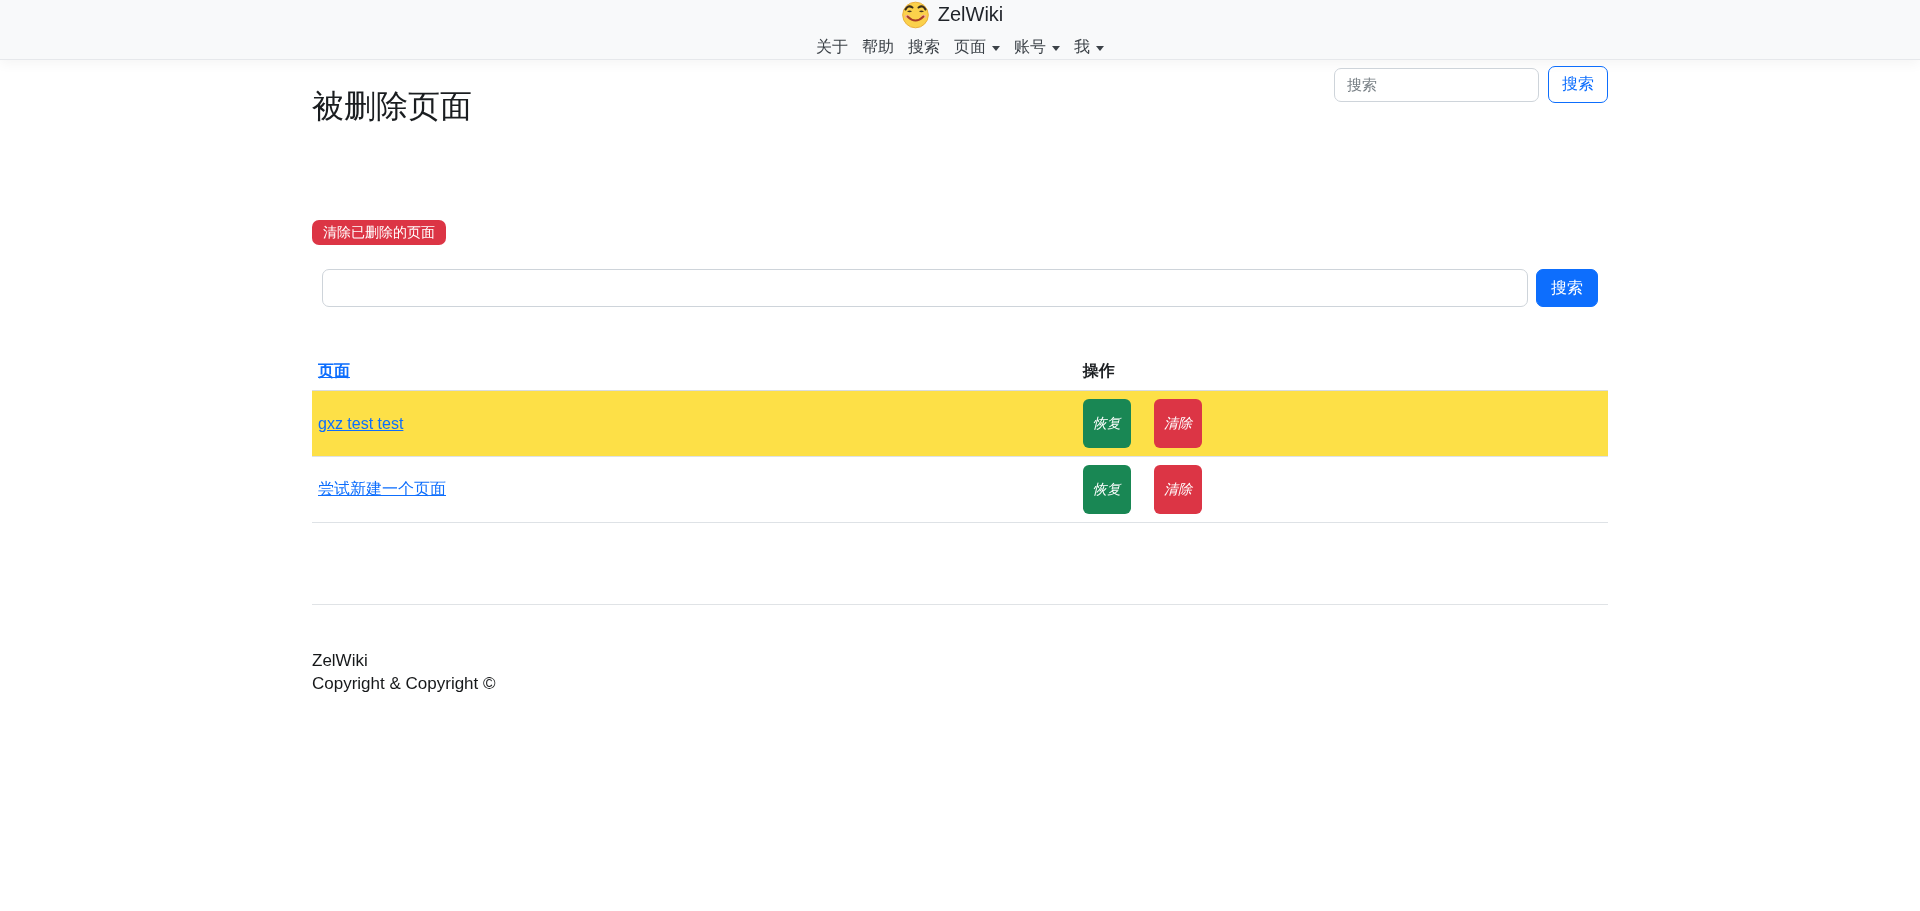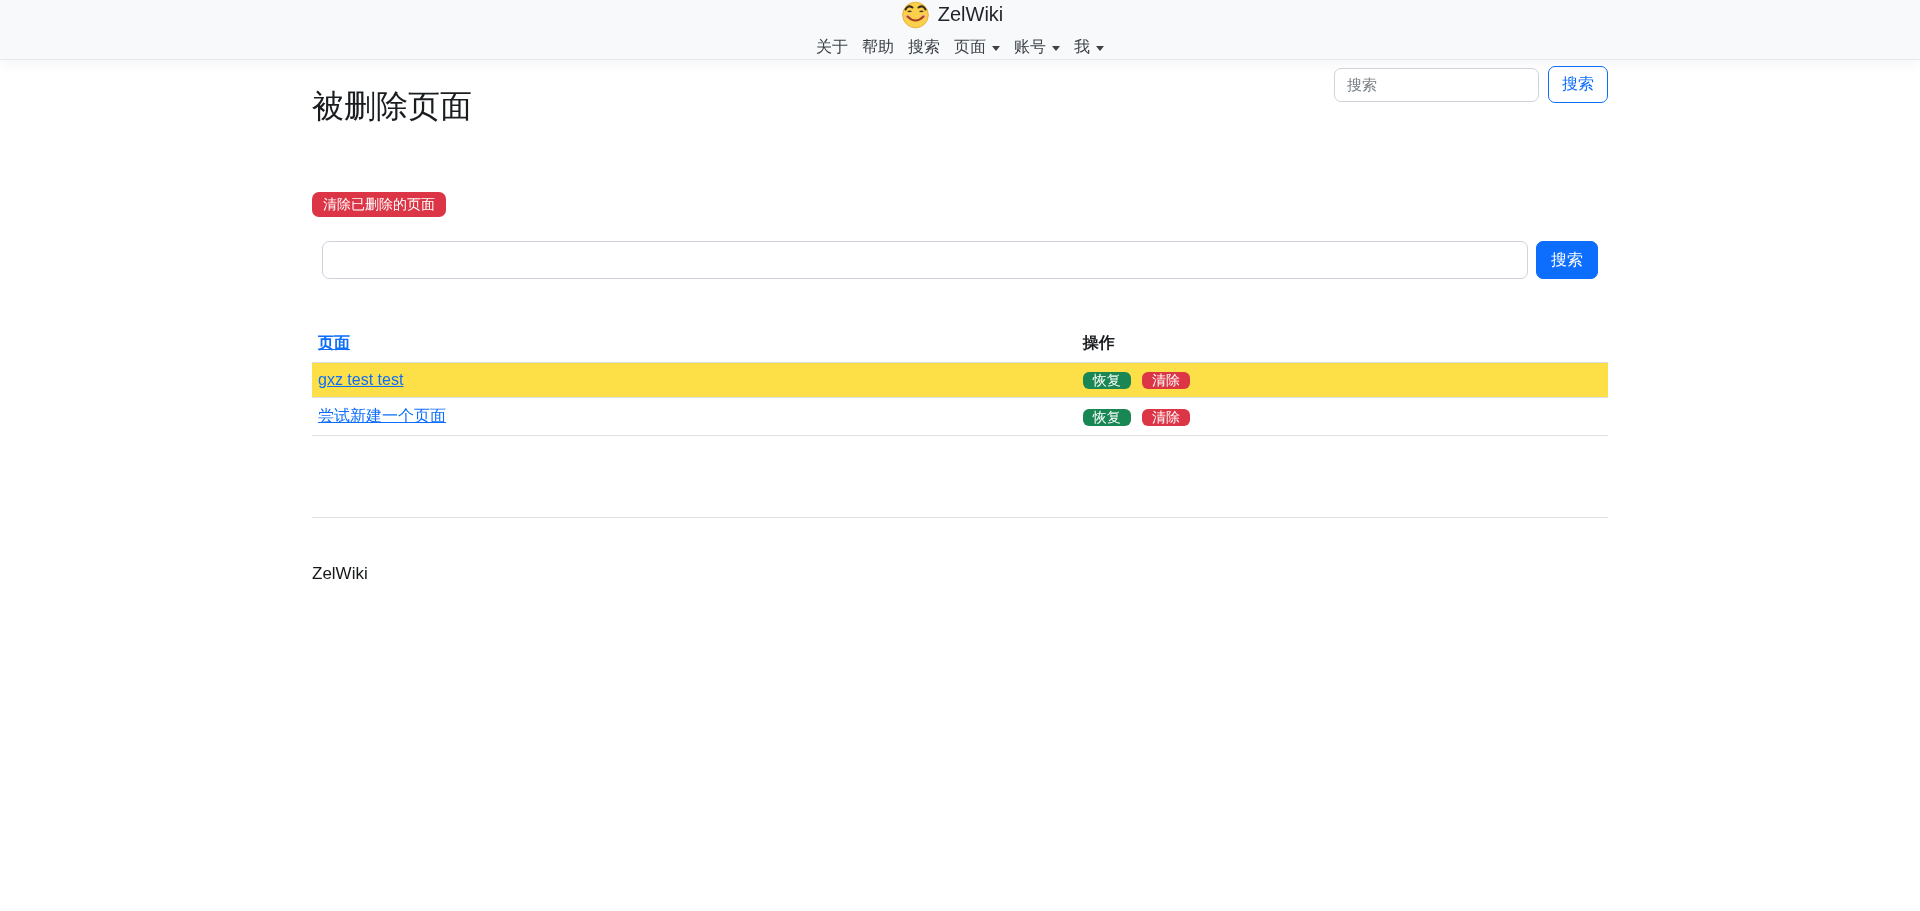--- a/index.html
+++ b/index.html
@@ -58,21 +58,21 @@
     border: 1px solid #0d6efd; border-radius: 7px;
   }
 
   
   main { padding-top: 25px; }
   h1.page-title { font-size: 32px; font-weight: 500; margin: 0; color: #1a1d20; }
 
   .purge-all-wrap { margin-top: 63px; }
   .btn-danger-sm {
     background: #dc3545; color: #ffffff; border: none; border-radius: 7px;
-    font-size: 14px; padding: 5px 11px; line-height: 1.1;
+    font-size: 14px; padding: 5px 11px; line-height: 1.1; margin-top: 28px;
   }
 
   .filter-form { margin-top: 24px; padding: 0 10px; display: flex; gap: 8px; }
   .filter-form input {
     flex: 1; height: 38px; padding: 0 13px;
     border: 1px solid #ced4da; border-radius: 7px; background: #fff;
     font-size: 16px; outline: none; font-family: "Liberation Sans", sans-serif;
   }
   .btn-primary {
     background: #0d6efd; color: #ffffff; border: 1px solid #0d6efd;
@@ -83,21 +83,21 @@
   table.pages-table th, table.pages-table td { text-align: left; padding: 8px 6px; vertical-align: middle; }
   table.pages-table thead th { border-bottom: 1px solid #d9dcdf; font-weight: bold; color: #1a1d20; }
   table.pages-table tbody tr { border-bottom: 1px solid #dee2e6; }
   table.pages-table tbody tr.striped { background: #fde047; }
   table.pages-table .col-page { width: 59%; }
   a.wiki-link { color: #0d6efd; text-decoration: underline; cursor: pointer; }
   thead a.wiki-link { font-weight: bold; }
 
   .btn-action {
     display: inline-block; color: #fff; border: none; border-radius: 6px;
-    font-size: 14px; padding: 0 10px; line-height: 1.2; margin-right: 7px;
+    font-size: 14px; padding: 16px 10px; line-height: 1.2; margin-right: 19px; font-style: italic;
   }
   .btn-success { background: #198754; }
   .btn-danger  { background: #dc3545; }
 
   
   .footer-rule { border: none; border-top: 1px solid #e0e3e6; margin: 81px 0 0 0; }
   footer .footer-inner { padding-top: 44px; font-size: 17px; line-height: 23px; color: #16181a; }
 </style>
 </head>
 <body>
@@ -206,14 +206,15 @@
       </tr>
     </tbody>
   </table>
 
   <hr class="footer-rule">
 </main>
 
 <footer>
   <div class="container footer-inner">
     <div>ZelWiki</div>
+    <div>Copyright &amp; Copyright ©</div>
   </div>
 </footer>
 
 </body></html>

